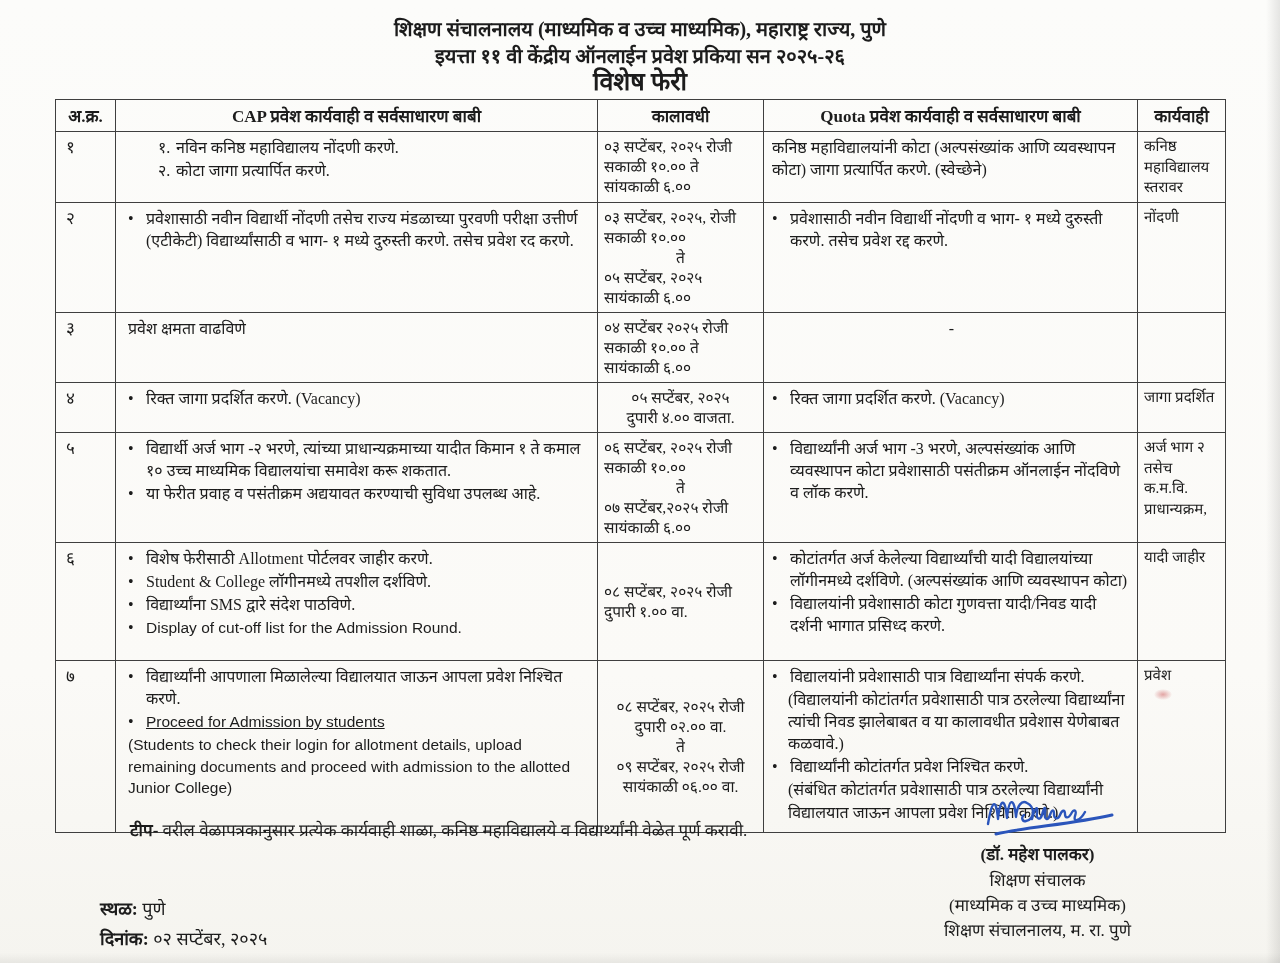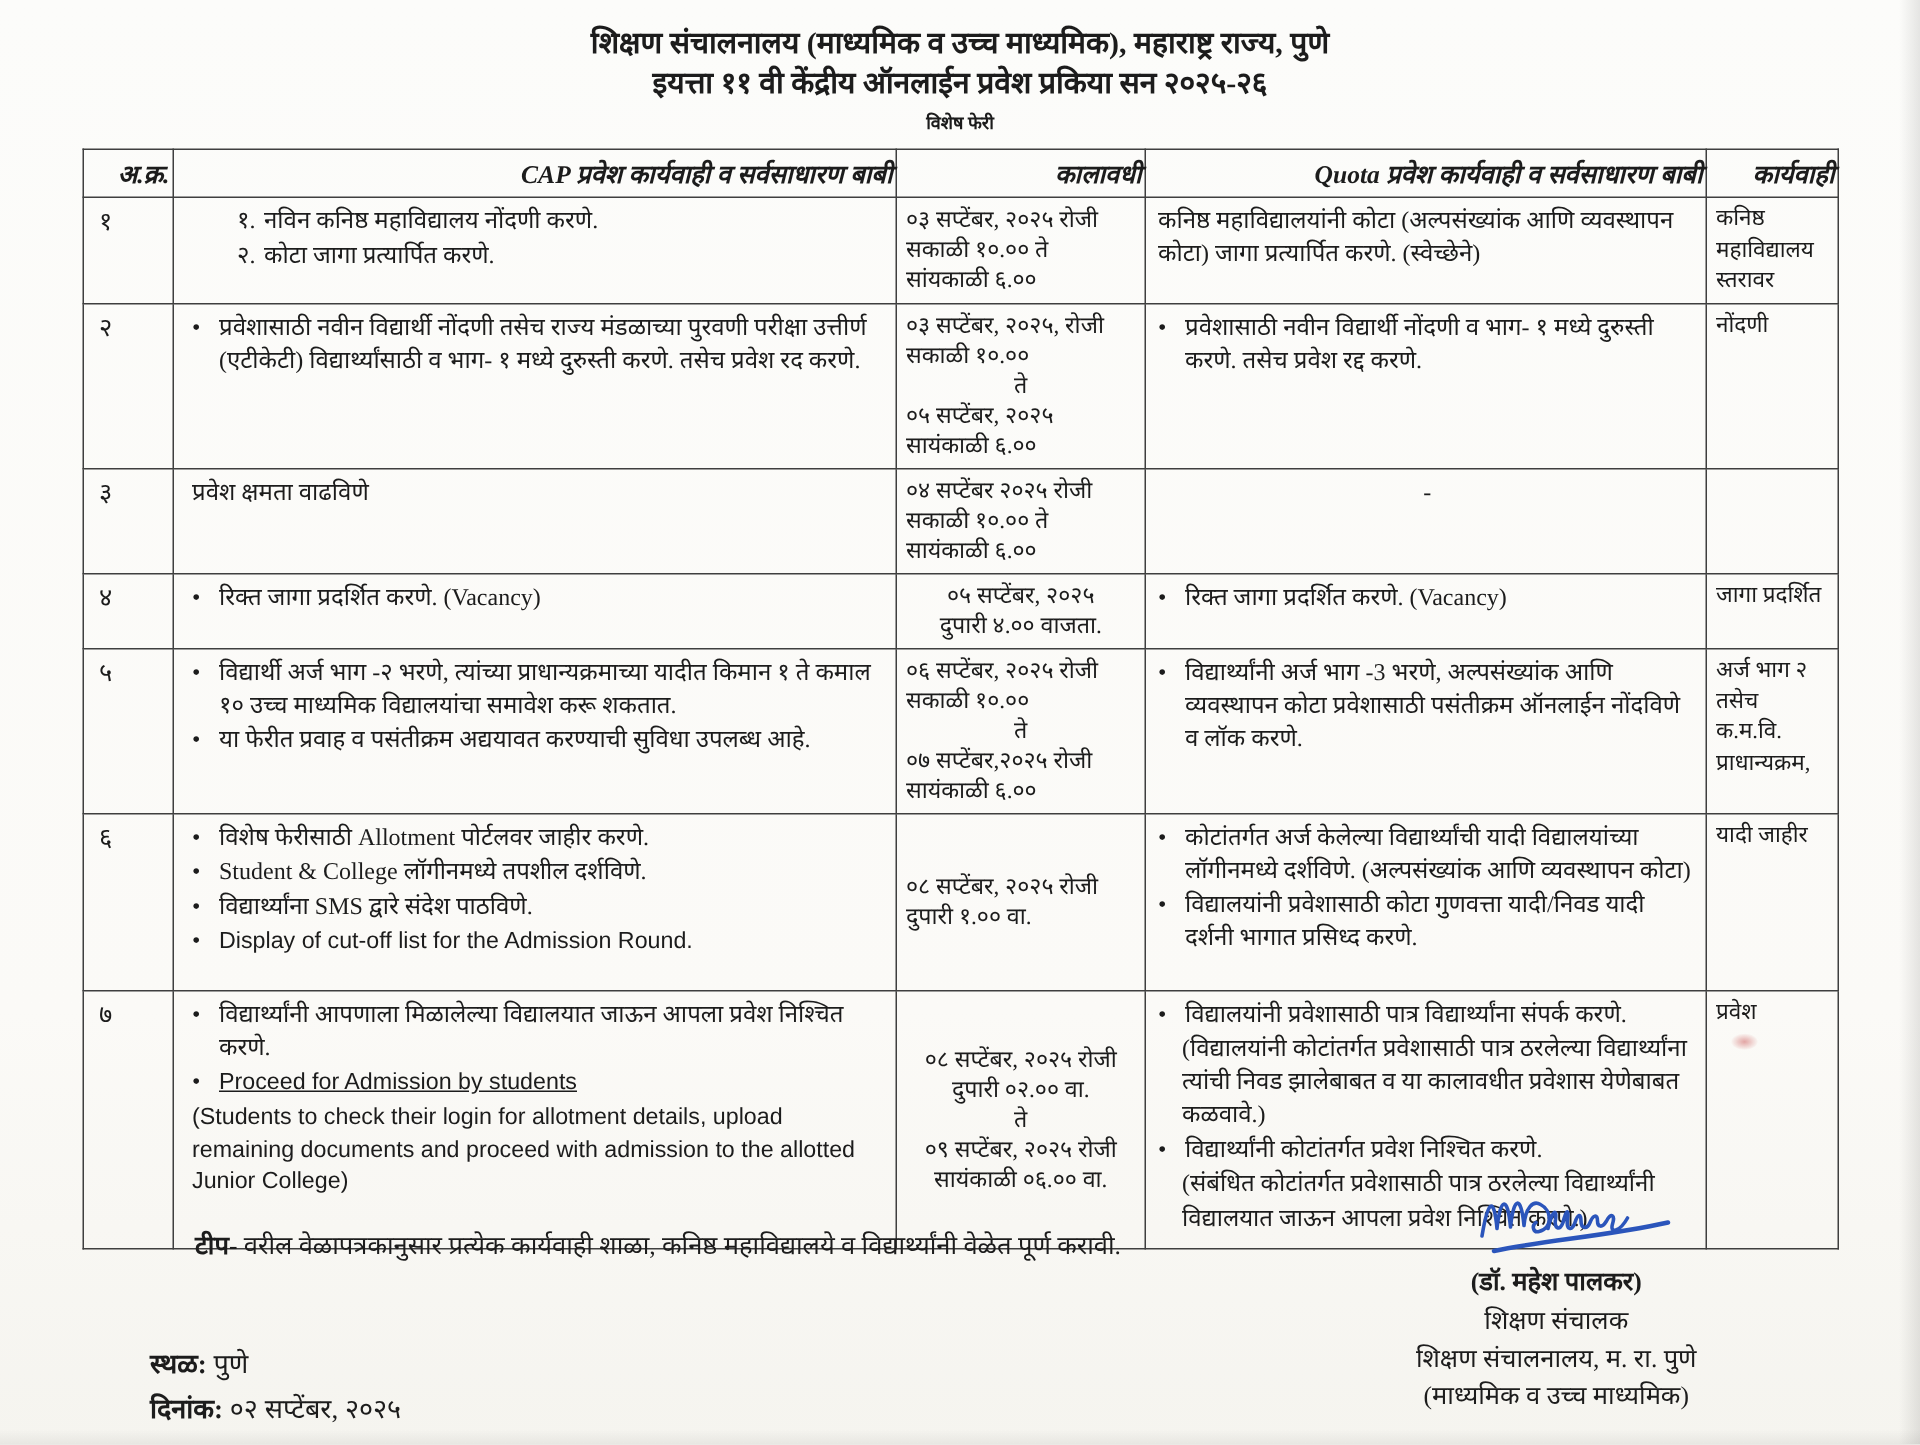--- a/index.html
+++ b/index.html
@@ -19,28 +19,28 @@
     pointer-events:none;
   }
   .page::before {
     content:""; position:absolute; left:0; bottom:0; width:100%; height:10px;
     background:linear-gradient(180deg, rgba(0,0,0,0) 0%, rgba(70,70,70,0.08) 100%);
     pointer-events:none;
   }
   .doc-header { text-align:center; padding-top:16px; font-weight:bold; }
   .doc-header .h1 { font-size:20px; line-height:27px; }
   .doc-header .h2 { font-size:20px; line-height:27px; }
-  .doc-header .h3 { font-size:12px; line-height:24px;font-family:Liberation Serif, serif; }
+  .doc-header .h3 { font-size:25px; line-height:24px;font-family:Liberation Serif, serif; }
 
   table.schedule {
     border-collapse:collapse; table-layout:fixed;
     margin:5px 55px 0 55px; width:1170px;
   }
   th, td { border:1px solid #3f3f3f; vertical-align:top; }
-  th { font-size:17px; font-weight:bold; text-align:right; padding:4px 2px; height:30px;font-style:italic; }
+  th { font-size:17px; font-weight:bold; text-align:center; padding:4px 2px; height:30px; }
   td { font-size:16px; padding:4px 6px; line-height:1.38; }
 
   .c-sr   { padding-left:10px; font-size:17px; }
   .c-cap  { padding-left:12px; }
   .c-period { font-size:15.5px; padding-top:5px; }
   .c-quota  { padding-left:8px; }
   .c-action { font-size:15px; overflow-wrap:anywhere; }
 
   .item { display:flex; margin:1px 0; }
   .item .marker { flex:0 0 18px; text-align:left; }
@@ -317,22 +317,22 @@
                M52,33 C55,21 58,19 57,27 C56,33 60,35 62,29 C64,21 66,19 65,27 C64,34 68,35 70,29
                C72,23 74,23 74,28 C74,33 78,34 80,29 C82,24 85,23 85,28 C85,32 88,33 91,28
                C94,22 97,24 95,30 C93,37 100,35 105,26" fill="none" stroke="#2b55bb" stroke-width="2.4" stroke-linecap="round" stroke-linejoin="round"></path>
       <path d="M16,48 C48,41 92,38 132,29" fill="none" stroke="#2b55bb" stroke-width="3" stroke-linecap="round"></path>
     </svg>
   </div>
 
   <div class="signer">
     <div class="name">(डॉ. महेश पालकर)</div>
     <div>शिक्षण संचालक</div>
+    <div>(माध्यमिक व उच्च माध्यमिक)</div>
     <div>शिक्षण संचालनालय, म. रा. पुणे</div>
-    <div>(माध्यमिक व उच्च माध्यमिक)</div>
   </div>
 
   <div class="place-date">
     <div>
       <span class="lbl">स्थळ:</span>
       <span>पुणे</span>
     </div>
     <div>
       <span class="lbl">दिनांक:</span>
       <span>०२ सप्टेंबर, २०२५</span>

